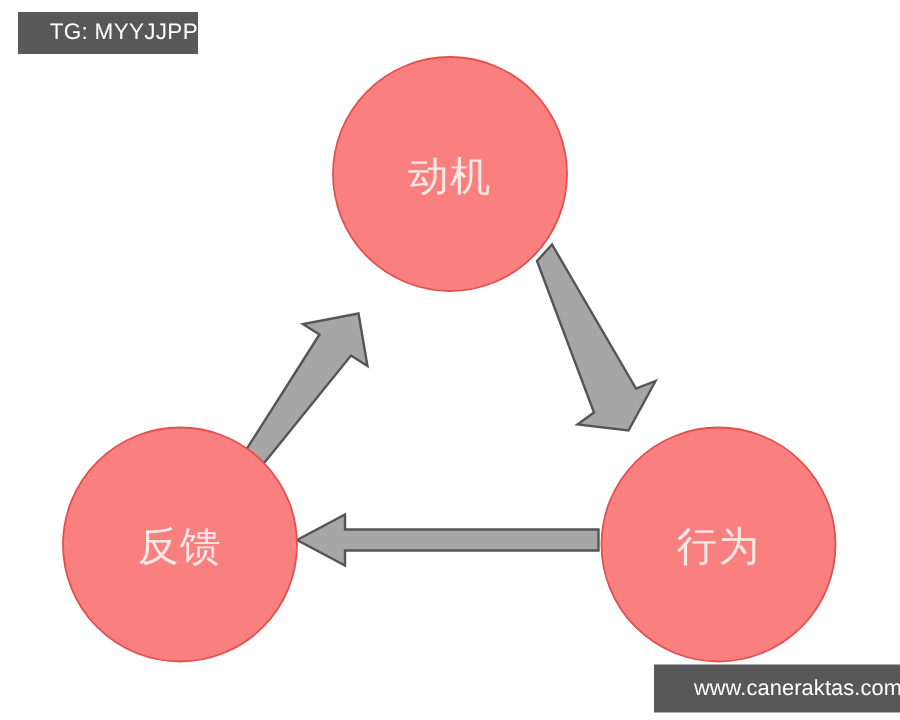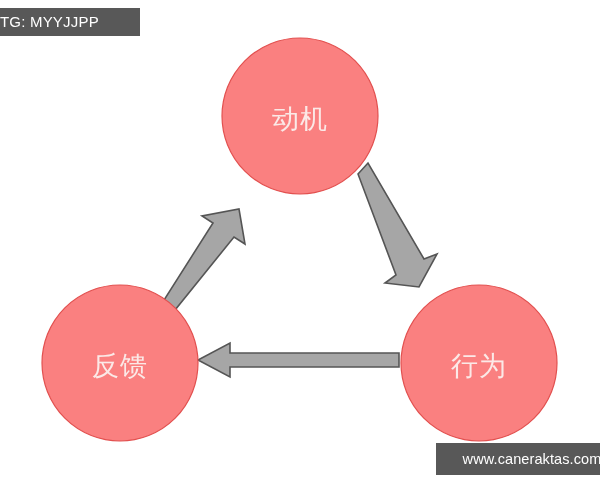--- a/index.html
+++ b/index.html
@@ -18,29 +18,29 @@
   #diagram-canvas {
     position: absolute;
     left: 0;
     top: 0;
     width: 600px;
     height: 480px;
   }
 
   .tg-label {
     position: absolute;
-    left: 0px;
+    left: 12px;
     top: 8px;
-    width: 140px;
+    width: 120px;
     height: 28px;
     background: #585858;
     color: #ffffff;
     font-size: 15px;
     line-height: 28px;
-    text-align: left;
+    text-align: right;
     letter-spacing: 0.2px;
     white-space: nowrap;
     box-sizing: border-box;
   }
 
   .watermark {
     position: absolute;
     left: 408px;
     top: 443px;
     width: 192px;

